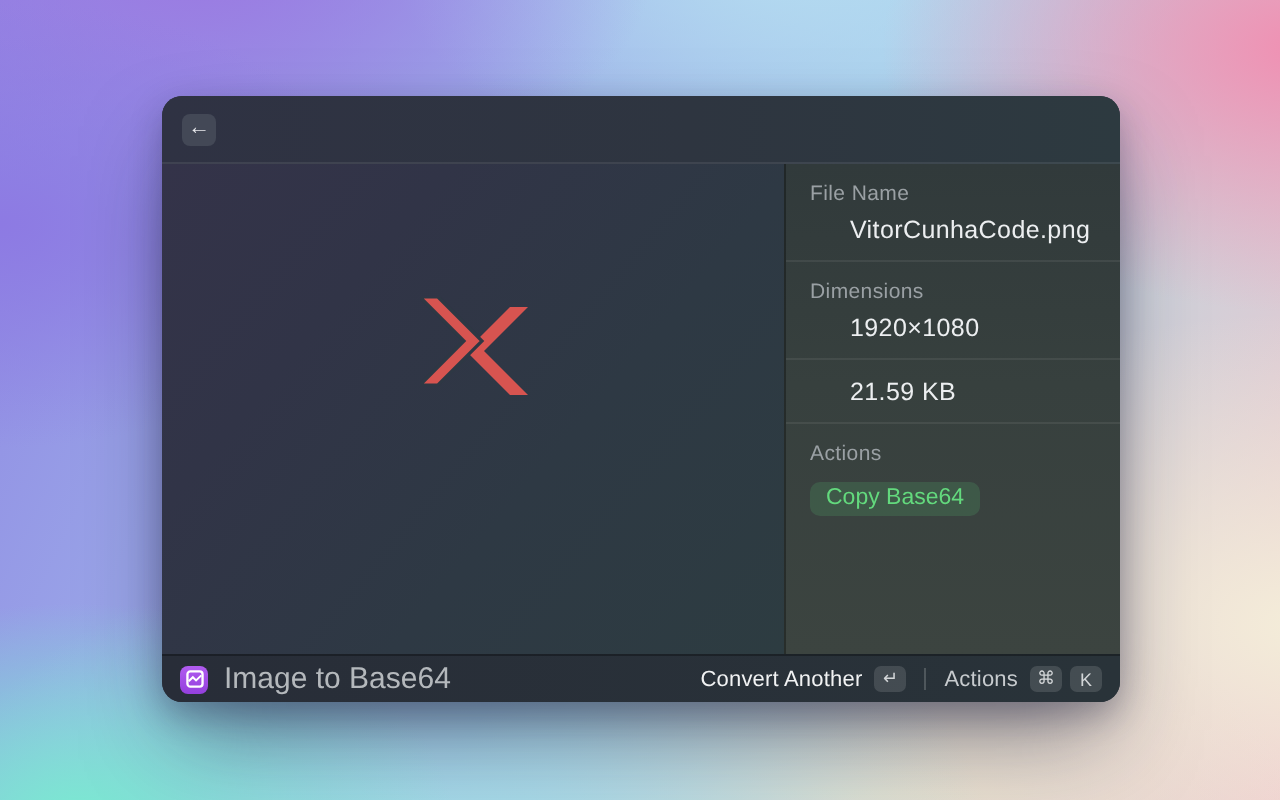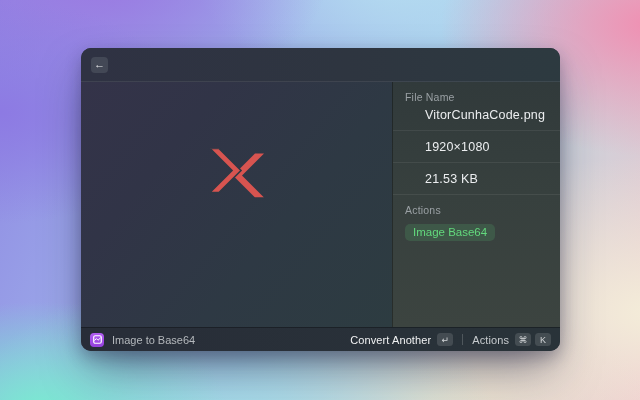--- a/index.html
+++ b/index.html
@@ -69,21 +69,21 @@
   }
 
   .footer {
     height:24px; flex:0 0 24px; display:flex; align-items:center; padding:0 9px;
     background:linear-gradient(90deg,#282d38 0%, #293339 100%);
     border-top:1px solid rgba(0,0,0,0.3);
   }
   .app-badge { width:14px; height:14px; border-radius:4px; flex:0 0 14px;
     background:linear-gradient(180deg,#b15cf0 0%, #9440dd 100%);
     display:flex; align-items:center; justify-content:center; }
-  .app-name { font-size:11px; color:#b4b8bc; margin-left:8px; }
+  .app-name { font-size:15px; color:#b4b8bc; margin-left:8px; }
   .spacer { flex:1; }
   .action-label { font-size:11px; color:#f1f2f3; font-weight:400; letter-spacing:0.1px; }
   .action-label.secondary { font-weight:400; color:#c7cbce; }
   .keycap {
     display:inline-flex; align-items:center; justify-content:center;
     min-width:16px; height:13px; padding:0 3px; margin-left:6px;
     border-radius:3.5px; background:rgba(255,255,255,0.13);
     font-size:9px; color:#d3d6d8;
   }
   .vsep { width:1px; height:11px; background:rgba(255,255,255,0.18); margin:0 9px; }
@@ -111,28 +111,29 @@
           <polygon points="0,0 9,0 31,22 9,44 0,44 22,22" fill="#d75450" stroke="#2e3844" stroke-width="1.6"></polygon>
         </svg>
       </div>
 
       <aside class="meta">
         <section class="meta-section">
           <div class="meta-label">File Name</div>
           <div class="meta-value">VitorCunhaCode.png</div>
         </section>
         <section class="meta-section">
+          <div class="meta-label">Dimensions</div>
           <div class="meta-value">1920×1080</div>
         </section>
         <section class="meta-section">
-          <div class="meta-value">21.53 KB</div>
+          <div class="meta-value">21.59 KB</div>
         </section>
         <section class="meta-section">
           <div class="meta-label">Actions</div>
-          <button class="chip">Image Base64</button>
+          <button class="chip">Copy Base64</button>
         </section>
       </aside>
 
     </div>
 
     <div class="footer">
       <span class="app-badge">
         <svg width="9" height="9" viewBox="0 0 10 10" aria-hidden="true">
           <rect x="0.8" y="0.8" width="8.4" height="8.4" rx="1.6" fill="none" stroke="#ffffff" stroke-width="1.3"></rect>
           <path d="M1.5,6.2 L3.8,4 L5.6,5.8 L8.5,3" fill="none" stroke="#ffffff" stroke-width="1.1"></path>

